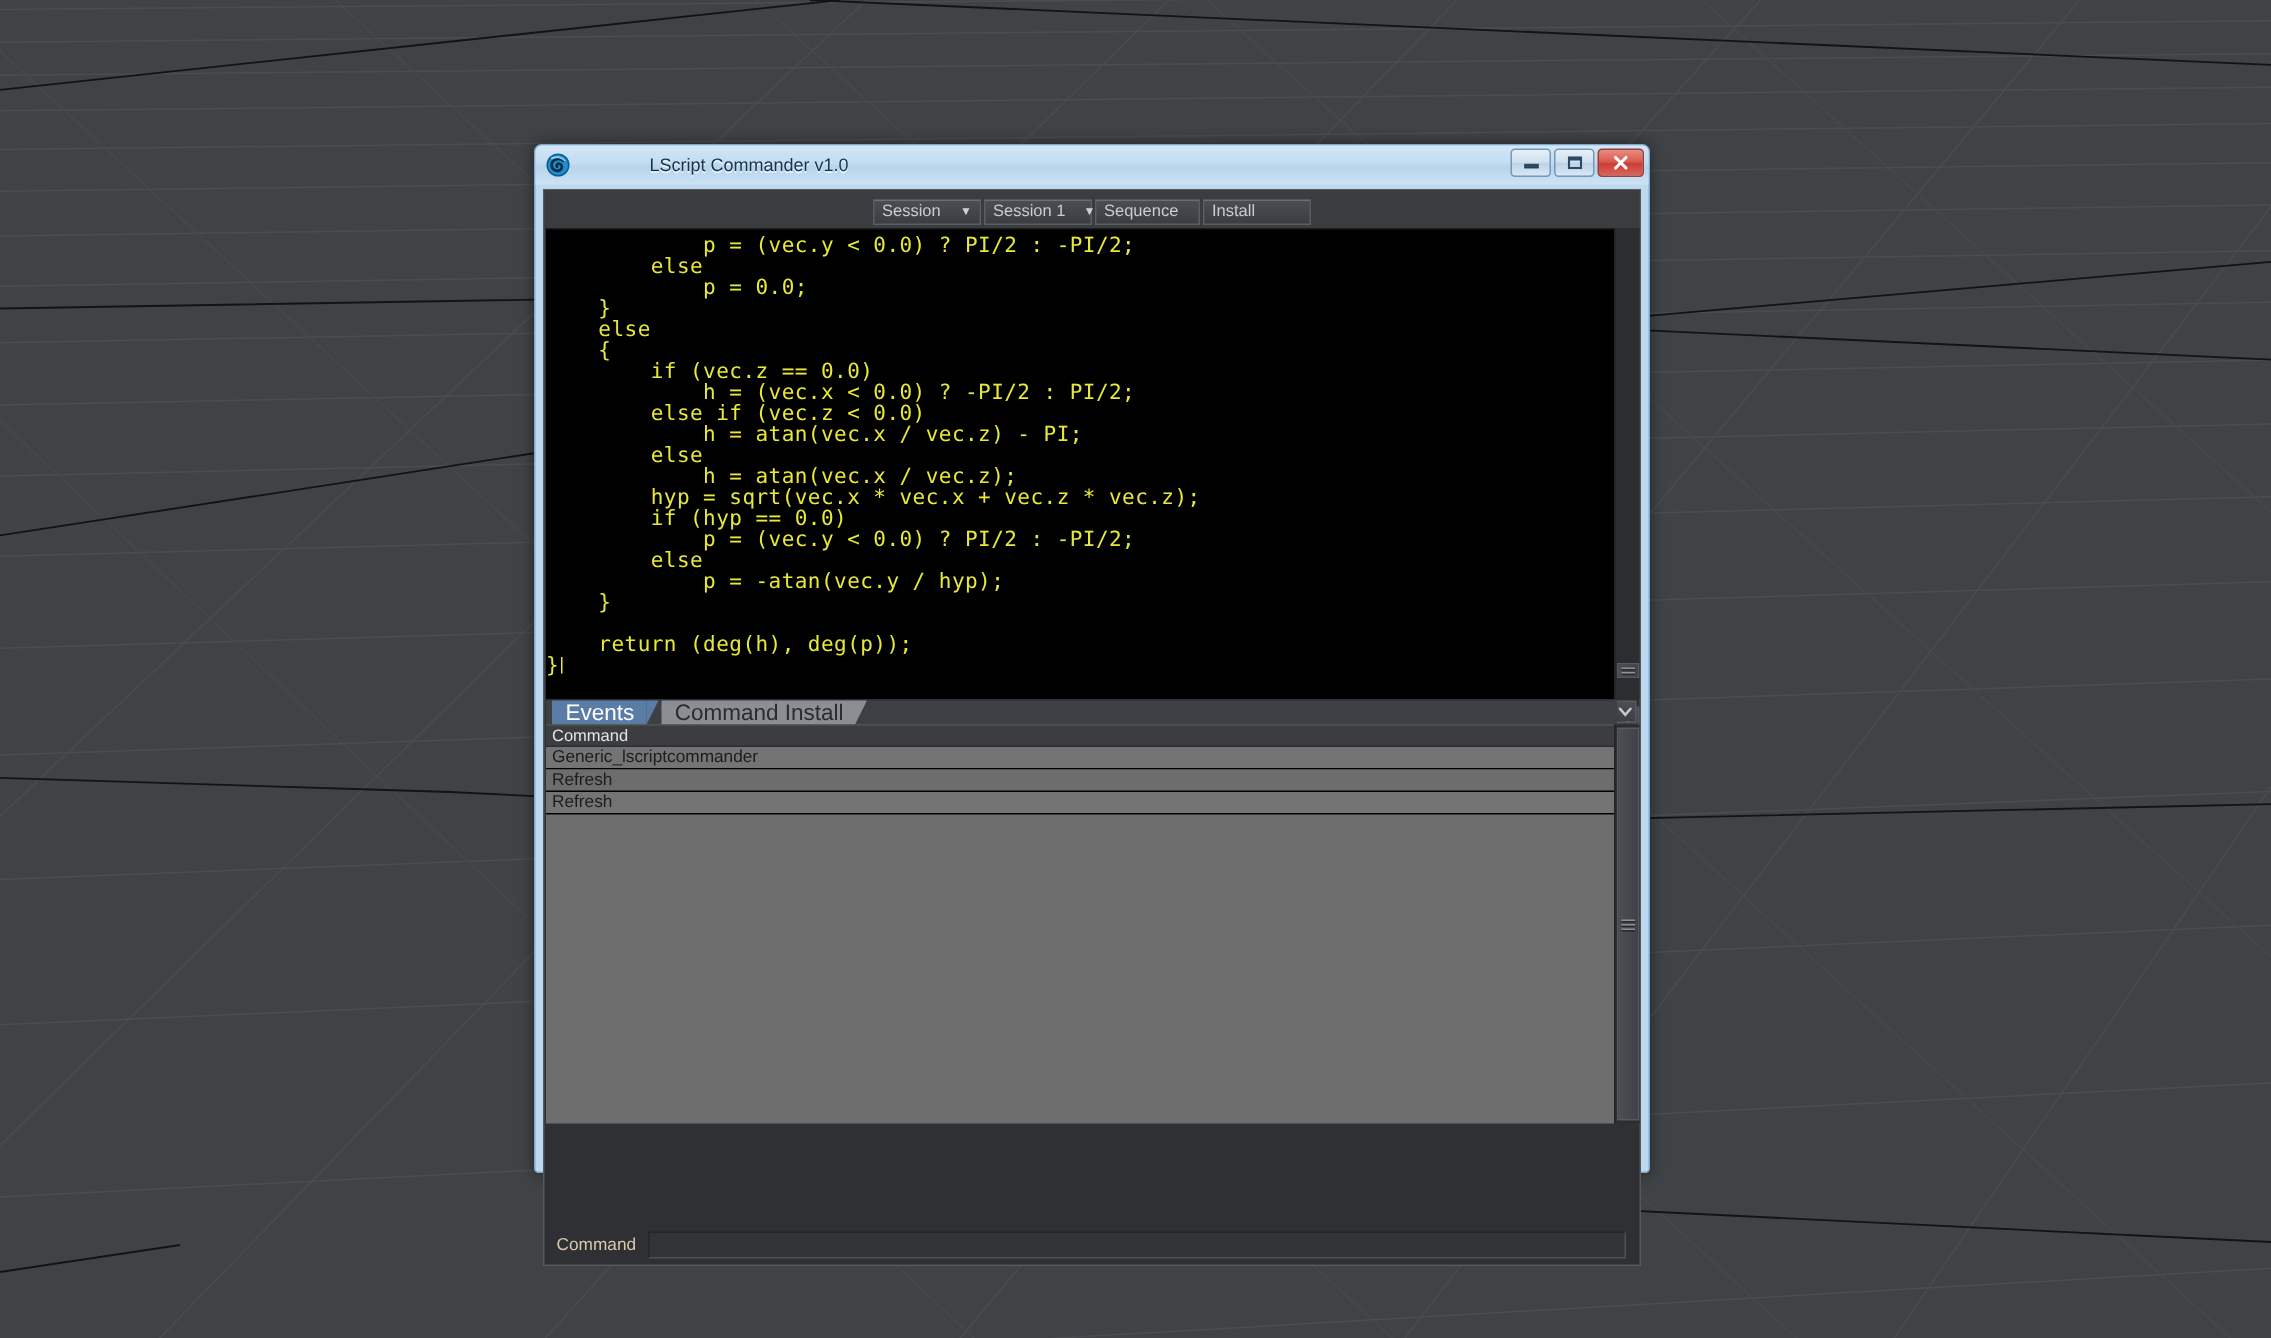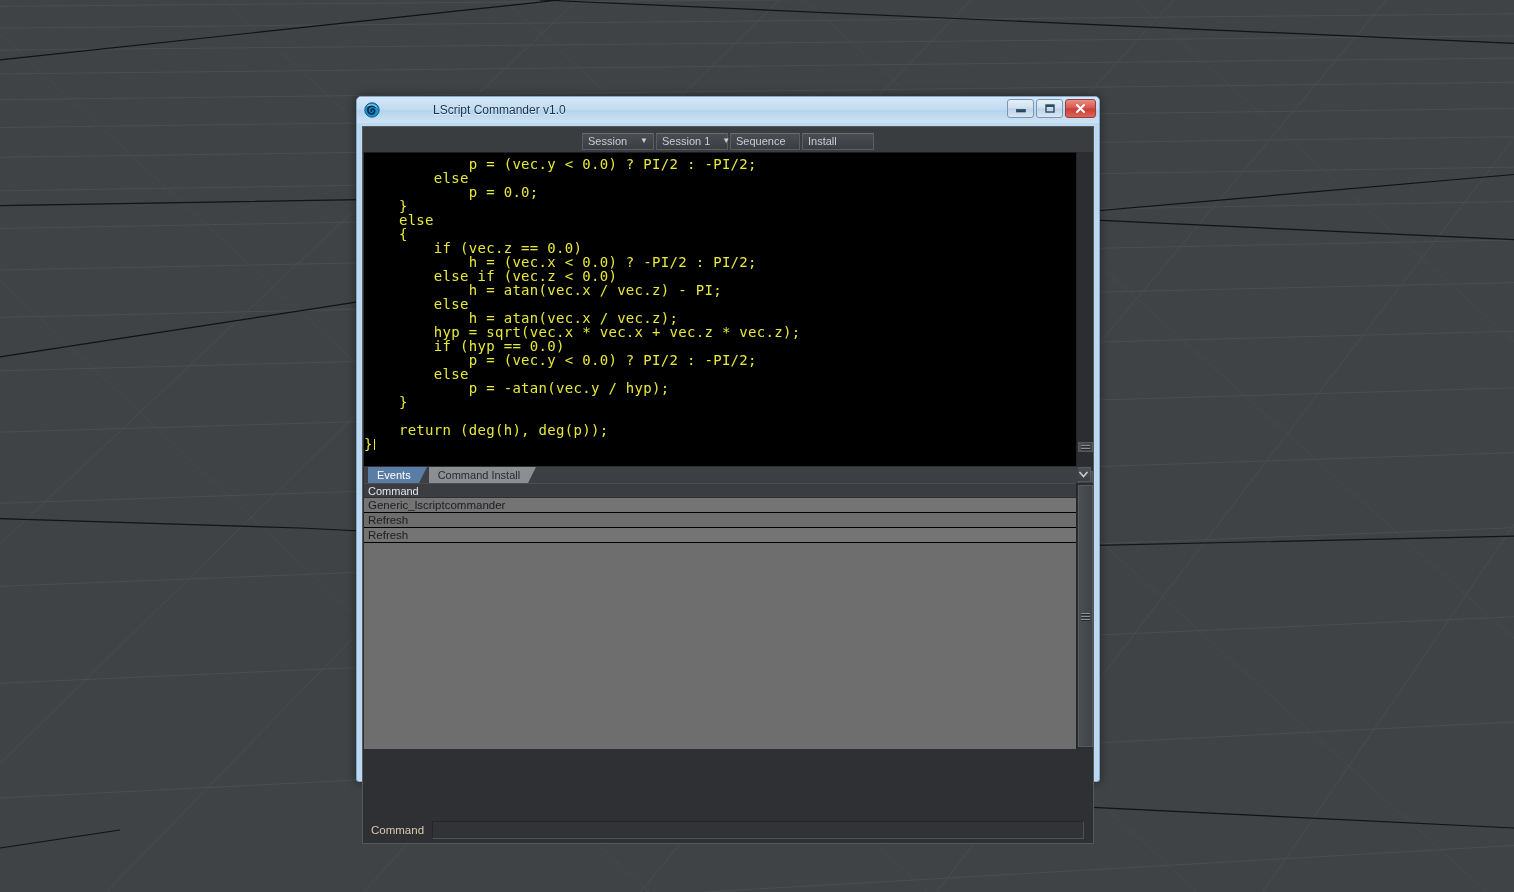--- a/index.html
+++ b/index.html
@@ -198,21 +198,21 @@
     width: 714px;
     height: 16px;
     background: #3c4044;
     display: flex;
     align-items: flex-end;
     padding-left: 4px;
     box-sizing: border-box;
   }
   .tab {
     height: 16px;
-    font-size: 11px;
+    font-size: 15px;
     color: #e8ecef;
     display: flex;
     align-items: center;
     padding: 0 8px 0 9px;
     position: relative;
     cursor: default;
     box-sizing: border-box;
   }
   .tab.active {
     background: #5a7da6;

